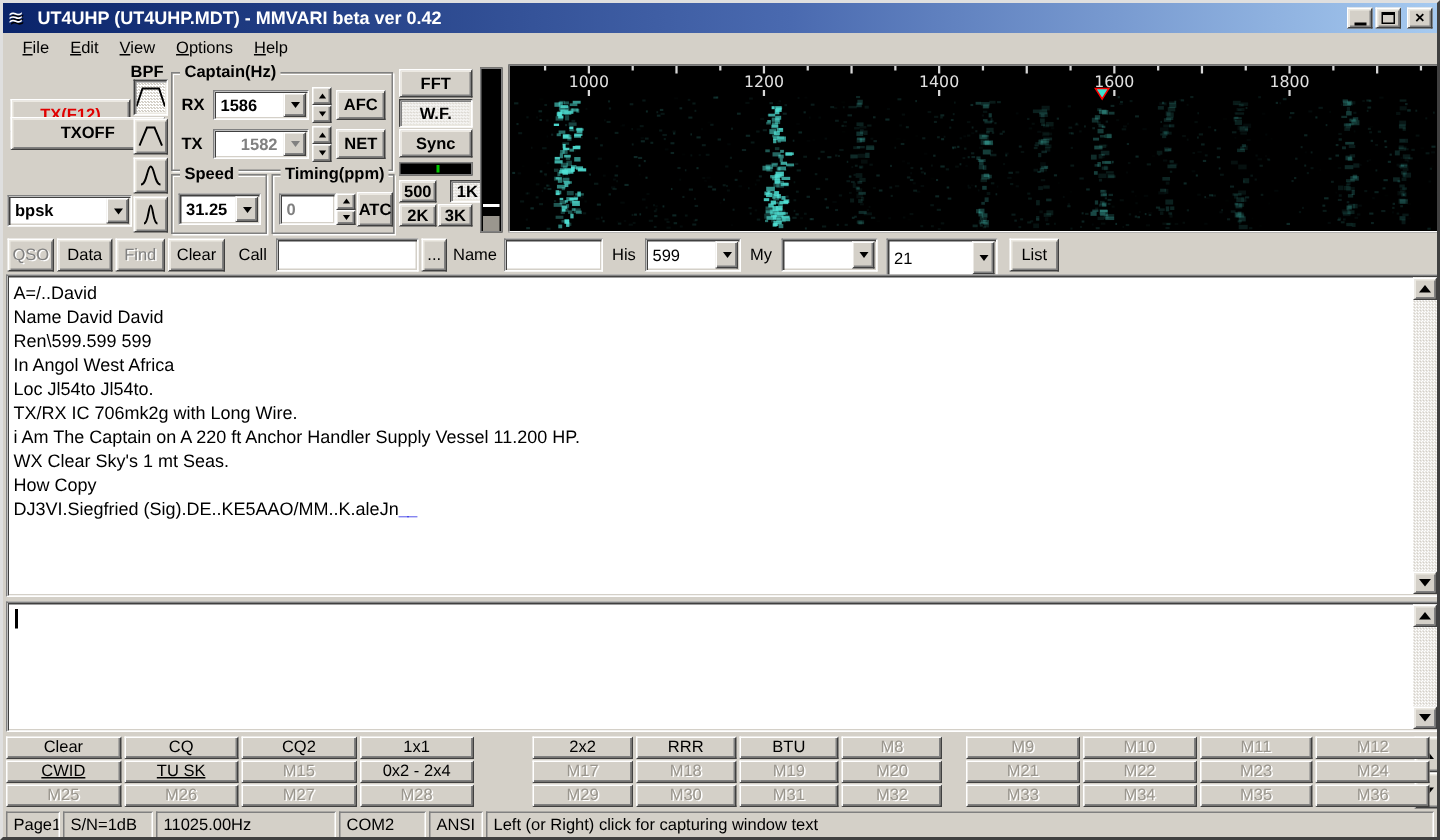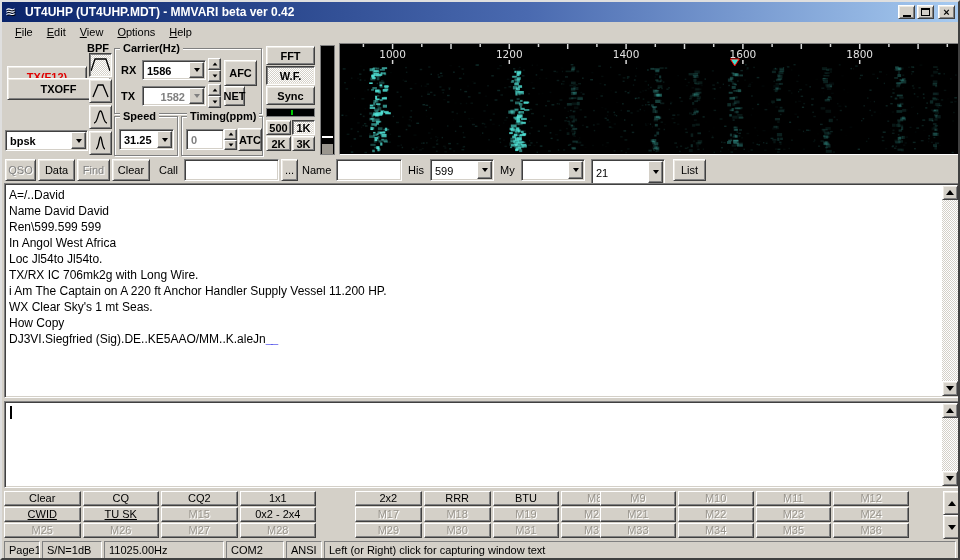--- a/index.html
+++ b/index.html
@@ -156,53 +156,53 @@
           <path d="M3 14 C7 14 7 2 9.5 2 C12 2 12 14 16 14" fill="none" stroke="#000" stroke-width="1.3"></path>
         </svg>
     </div>
     <div class="btn bpf-btn abs" style="left:87px;top:89px;width:23px;height:24px;">
       <svg width="19" height="16" viewBox="0 0 19 16">
           <path d="M5 14 C8 14 8 2 9.5 2 C11 2 11 14 14 14" fill="none" stroke="#000" stroke-width="1.3"></path>
         </svg>
     </div>
 
     <div class="group" style="left:112px;top:6px;width:148px;height:66px;">
-      <div class="group-label">Carrier(Hz)</div>
+      <div class="group-label">Captain(Hz)</div>
       <div class="abs" style="left:6px;top:15px;">RX</div>
       <div class="combo" style="left:27px;top:11px;width:64px;height:20px;">
         <span class="combo-val">1586</span>
         <div class="combo-btn">
             <div class="arr-down"></div>
           </div>
       </div>
       <div class="spinner" style="left:93px;top:9px;height:24px;">
         <div class="spin-btn">
             <div class="arr-up" style="transform:scale(0.8);"></div>
           </div>
         <div class="spin-btn">
             <div class="arr-down" style="transform:scale(0.8);"></div>
           </div>
       </div>
-      <div class="btn abs" style="left:109px;top:11px;width:33px;height:26px;text-align:center;">AFC</div>
+      <div class="btn abs" style="left:109px;top:11px;width:33px;height:20px;text-align:center;">AFC</div>
       <div class="abs" style="left:6px;top:41px;">TX</div>
       <div class="combo disabled" style="left:27px;top:37px;width:64px;height:20px;text-align:right;">
         <span class="combo-val">1582</span>
         <div class="combo-btn">
             <div class="arr-down arr-gray"></div>
           </div>
       </div>
       <div class="spinner" style="left:93px;top:35px;height:24px;">
         <div class="spin-btn">
             <div class="arr-up" style="transform:scale(0.8);"></div>
           </div>
         <div class="spin-btn">
             <div class="arr-down" style="transform:scale(0.8);"></div>
           </div>
       </div>
-      <div class="btn abs" style="left:109px;top:37px;width:21px;height:20px;">NET</div>
+      <div class="btn abs" style="left:109px;top:37px;width:33px;height:20px;">NET</div>
     </div>
 
     <div class="group" style="left:112px;top:74px;width:64px;height:40px;">
       <div class="group-label">Speed</div>
       <div class="combo" style="left:4px;top:12px;width:55px;height:21px;">
         <span class="combo-val">31.25</span>
         <div class="combo-btn">
             <div class="arr-down"></div>
           </div>
       </div>
@@ -224,21 +224,21 @@
       <div class="btn abs" style="left:56px;top:11px;width:24px;height:23px;">ATC</div>
     </div>
 
     <div class="btn abs" style="left:264px;top:4px;width:49px;height:19px;">FFT</div>
     <div class="btn abs pressed" style="left:264px;top:24px;width:49px;height:19px;">W.F.</div>
     <div class="btn abs" style="left:264px;top:44px;width:49px;height:19px;">Sync</div>
     <div id="tuning-bar" style="left:264px;top:66px;width:49px;height:9px;">
       <div id="tuning-line"></div>
     </div>
     <div class="btn abs" style="left:264px;top:78px;width:25px;height:15px;">500</div>
-    <div class="btn abs pressed" style="left:290px;top:78px;width:23px;height:15px;">1K</div>
+    <div class="btn abs pressed" style="left:298px;top:78px;width:23px;height:15px;">1K</div>
     <div class="btn abs" style="left:264px;top:94px;width:25px;height:15px;">2K</div>
     <div class="btn abs" style="left:290px;top:94px;width:23px;height:15px;">3K</div>
 
     <div id="level-meter" style="left:318px;top:3px;width:15px;height:110px;">
       <div id="level-line"></div>
       <div id="level-base"></div>
     </div>
   </div>
 
   <div id="waterfall"><svg width="619" height="110">
@@ -1667,21 +1667,21 @@
           <div class="macro-btn disabled">M19</div>
           <div class="macro-btn disabled">M20</div>
         </div>
         <div class="macro-row">
           <div class="macro-btn disabled">M29</div>
           <div class="macro-btn disabled">M30</div>
           <div class="macro-btn disabled">M31</div>
           <div class="macro-btn disabled">M32</div>
         </div>
       </div>
-      <div class="macro-group" style="left: 598px; width: 309px;">
+      <div class="macro-group" style="left: 642px; width: 309px;">
         <div class="macro-row">
           <div class="macro-btn disabled">M9</div>
           <div class="macro-btn disabled">M10</div>
           <div class="macro-btn disabled">M11</div>
           <div class="macro-btn disabled">M12</div>
         </div>
         <div class="macro-row">
           <div class="macro-btn disabled">M21</div>
           <div class="macro-btn disabled">M22</div>
           <div class="macro-btn disabled">M23</div>

